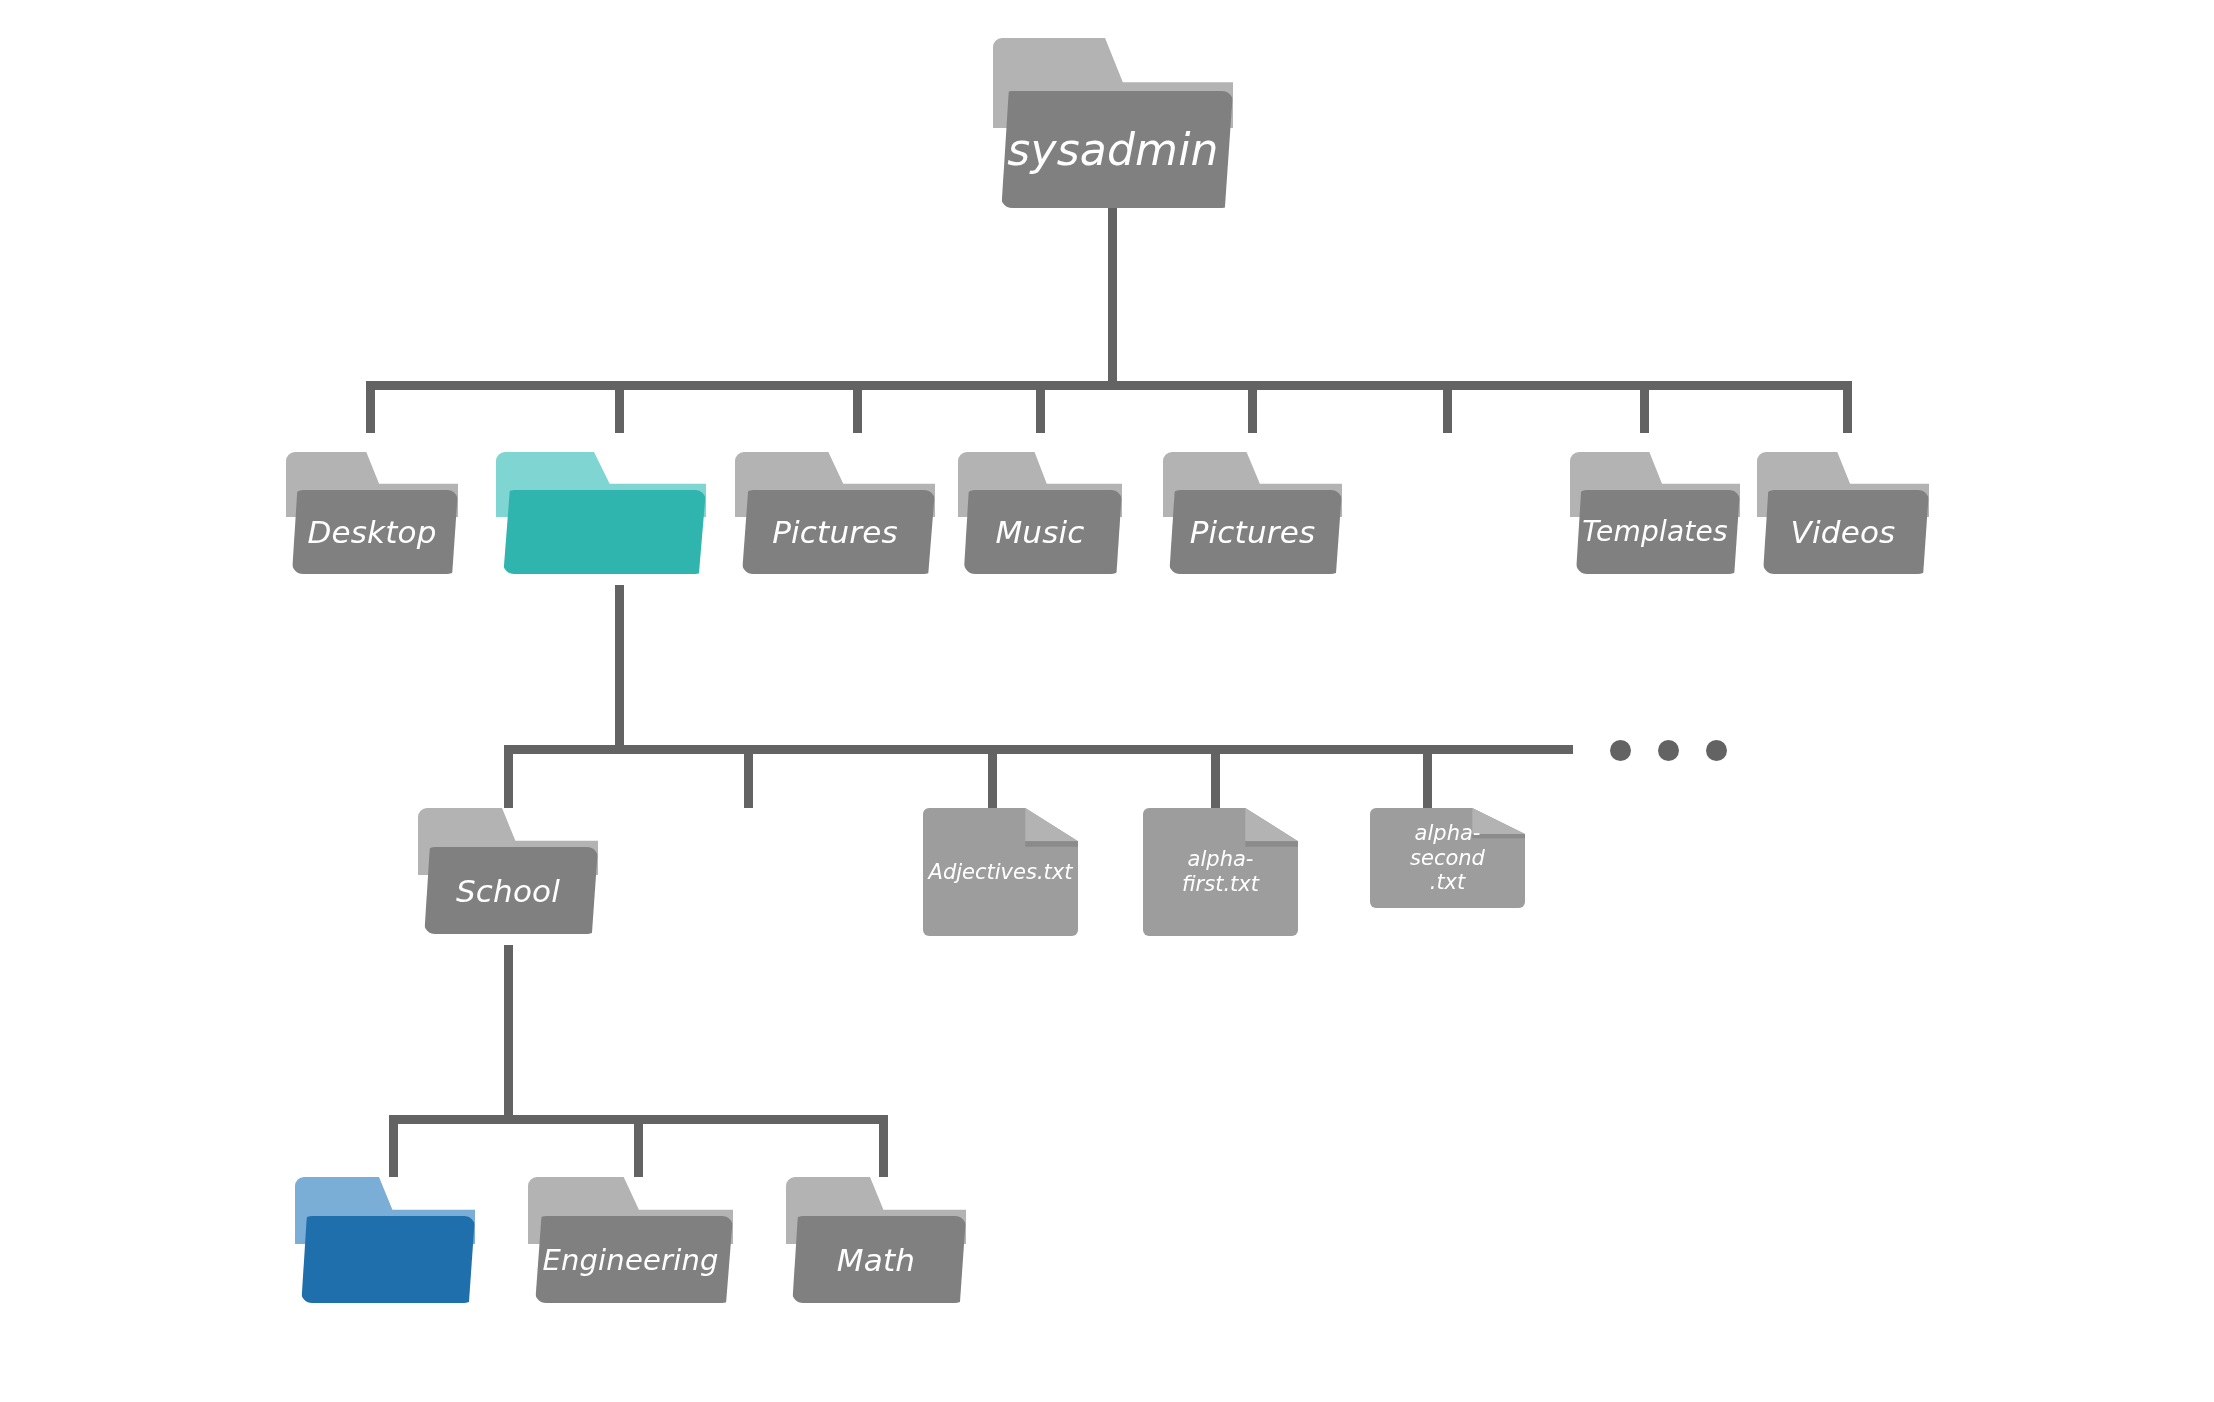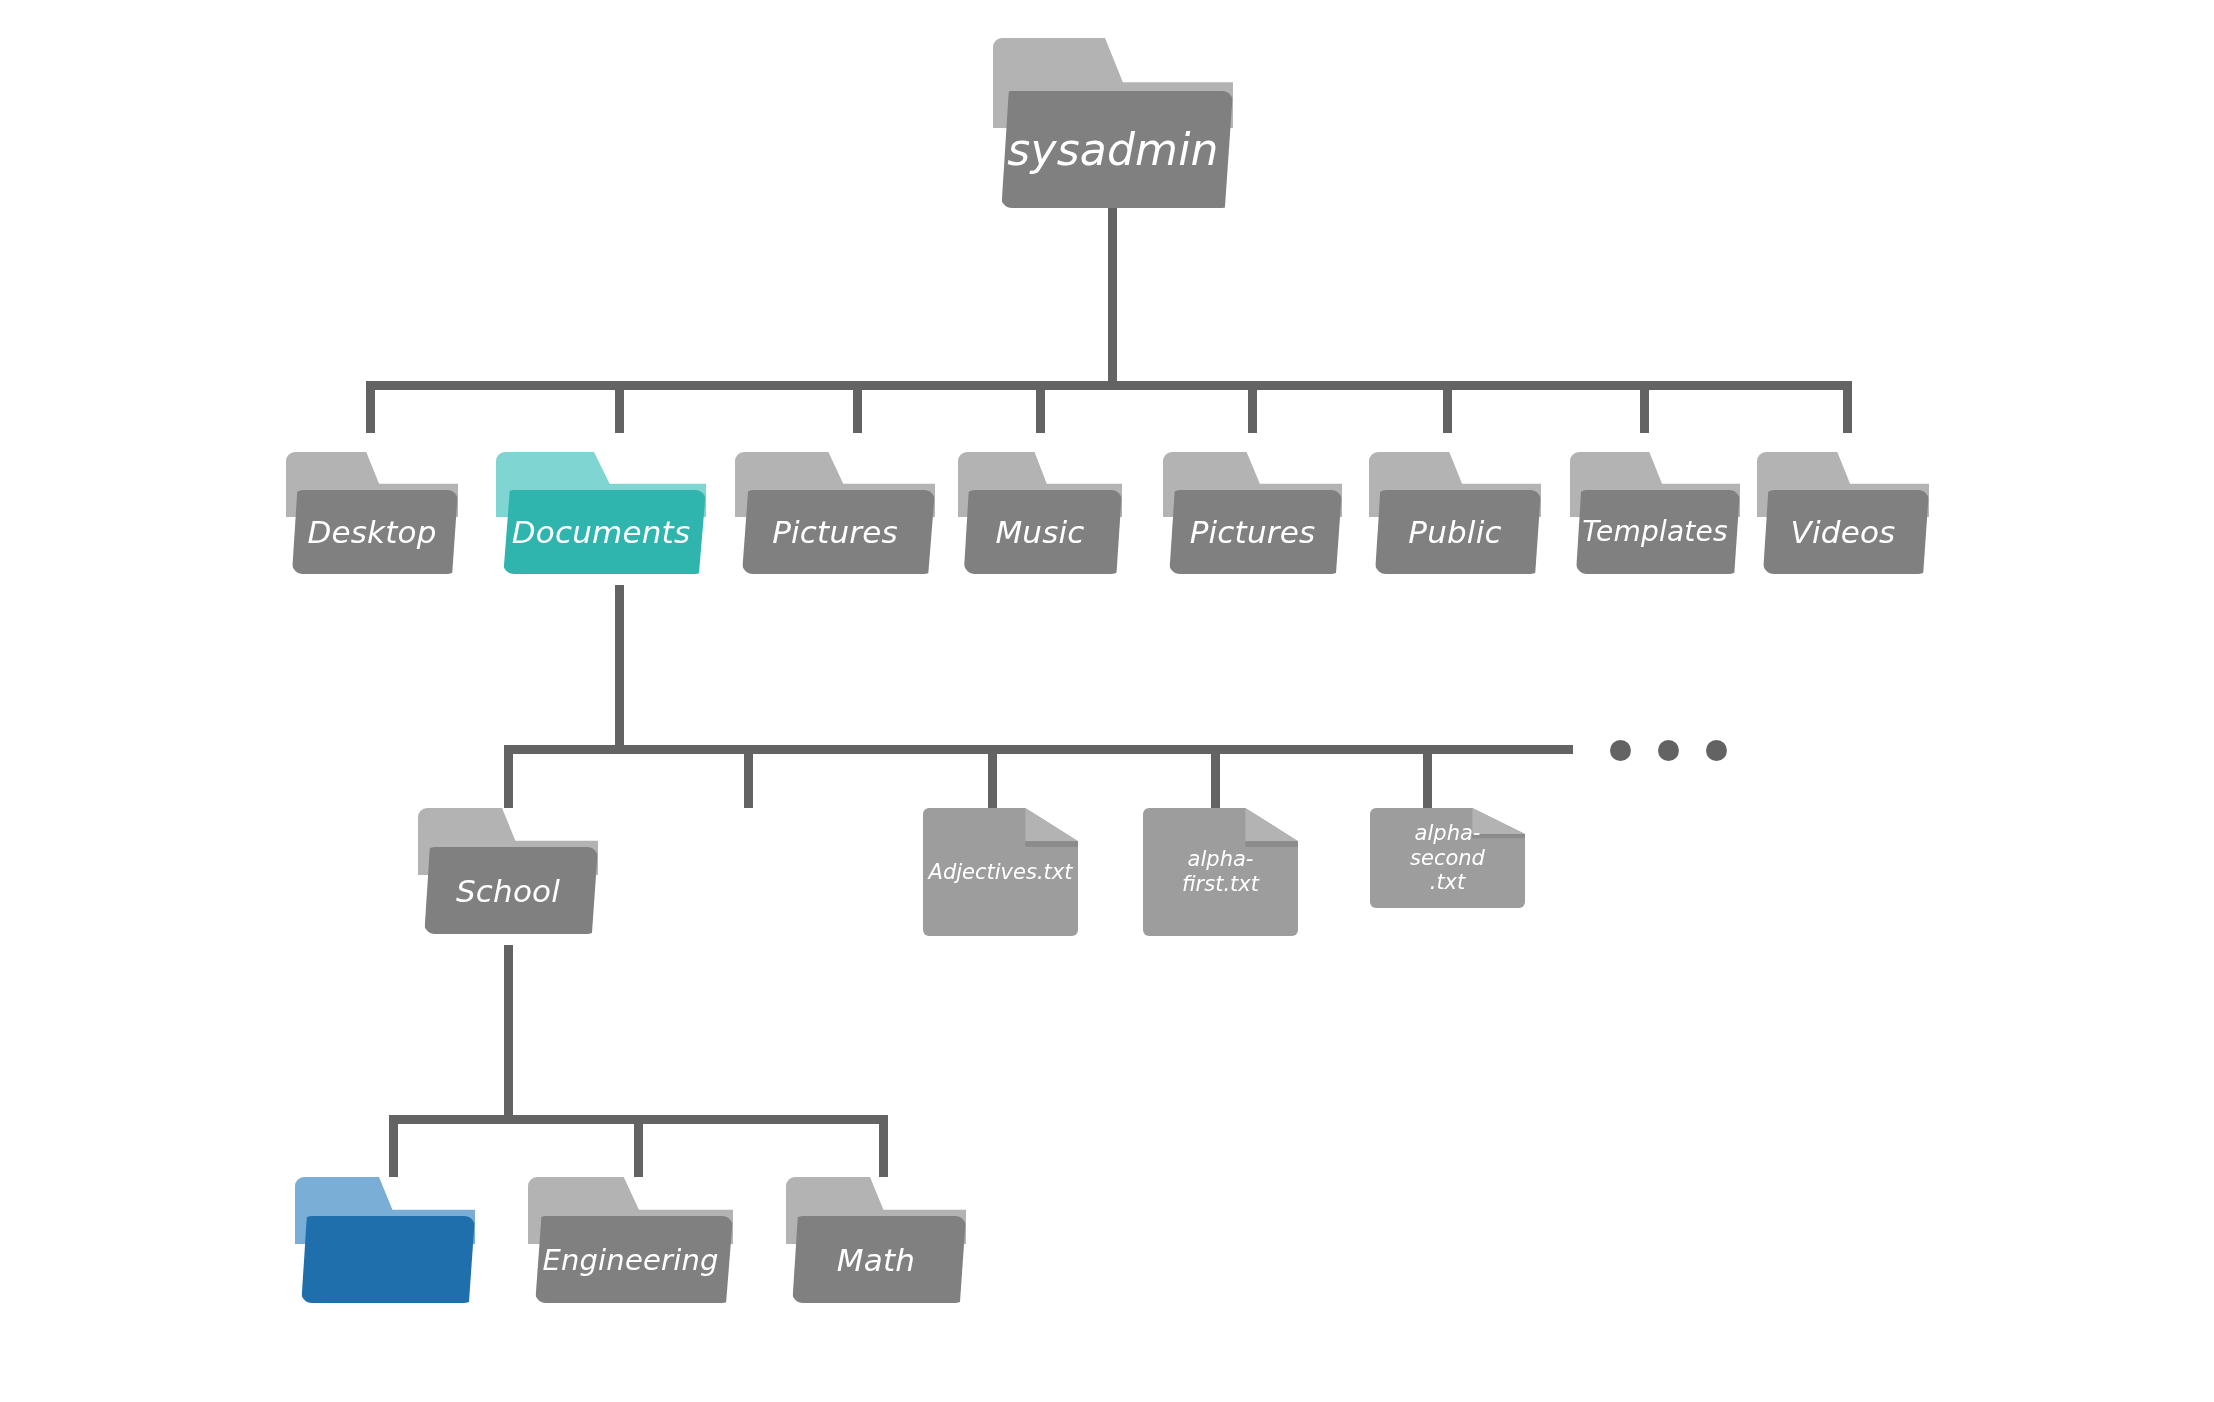--- a/index.html
+++ b/index.html
@@ -204,21 +204,20 @@
       <div class="label" style="font-size:31px;">Desktop</div>
     </div>
   </div>
 
   <div class="node" style="left:496px; top:452px;">
     <div class="folder" style="width:210px; height:122px;">
       <div class="tab" style="background:#7fd5d1;">
           <div class="tab-notch"></div>
         </div>
       <div class="front" style="background:#2fb5ae;"></div>
-      <div class="label" style="font-size:31px;">Documents</div>
     </div>
   </div>
 
   <div class="node" style="left:735px; top:452px;">
     <div class="folder" style="width:200px; height:122px;">
       <div class="tab" style="background:#b3b3b3;">
           <div class="tab-notch"></div>
         </div>
       <div class="front" style="background:#808080;"></div>
       <div class="label" style="font-size:31px;">Pictures</div>
@@ -238,29 +237,20 @@
   <div class="node" style="left:1163px; top:452px;">
     <div class="folder" style="width:179px; height:122px;">
       <div class="tab" style="background:#b3b3b3;">
           <div class="tab-notch"></div>
         </div>
       <div class="front" style="background:#808080;"></div>
       <div class="label" style="font-size:31px;">Pictures</div>
     </div>
   </div>
 
-  <div class="node" style="left:1369px; top:452px;">
-    <div class="folder" style="width:172px; height:122px;">
-      <div class="tab" style="background:#b3b3b3;">
-          <div class="tab-notch"></div>
-        </div>
-      <div class="front" style="background:#808080;"></div>
-      <div class="label" style="font-size:31px;">Public</div>
-    </div>
-  </div>
 
   <div class="node" style="left:1570px; top:452px;">
     <div class="folder" style="width:170px; height:122px;">
       <div class="tab" style="background:#b3b3b3;">
           <div class="tab-notch"></div>
         </div>
       <div class="front" style="background:#808080;"></div>
       <div class="label" style="font-size:28px;">Templates</div>
     </div>
   </div>

